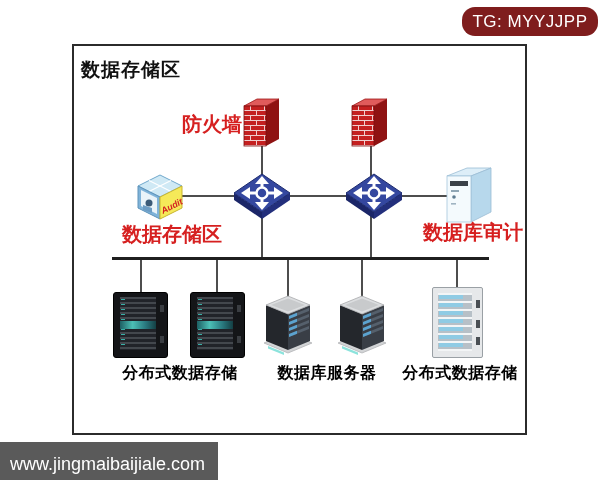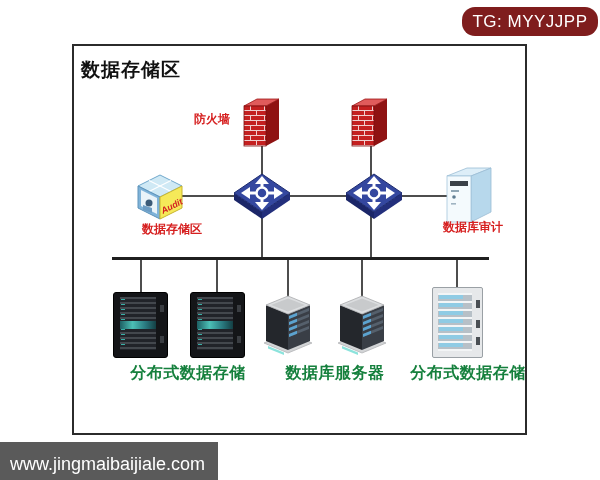--- a/index.html
+++ b/index.html
@@ -24,22 +24,22 @@
   }
   .frame {
     left:72px; top:44px; width:455px; height:391px;
     border:2px solid #2b2b2b; background:transparent;
   }
   .title {
     left:81px; top:57px; font-size:19px; font-weight:bold; color:#111;
     letter-spacing:1px;
   }
   .lbl { font-weight:bold; white-space:nowrap; transform:translateX(-50%); }
-  .lbl.red { color:#d62020; font-size:12px; }
-  .lbl.black { color:#15803d; font-size:16px; letter-spacing:0.5px;margin-left:8px; }
+  .lbl.red { color:#d62020; font-size:20px; }
+  .lbl.black { color:#000000; font-size:16px; letter-spacing:0.5px; }
 
   .ln { background:#4d4d4d; }
   .bus { background:#1f1f1f; }
 
   svg.icon { position:absolute; overflow:visible; }
 
   
   .rack {
     width:55px; height:66px; background:#141518;
     border:1px solid #000; border-radius:3px;

